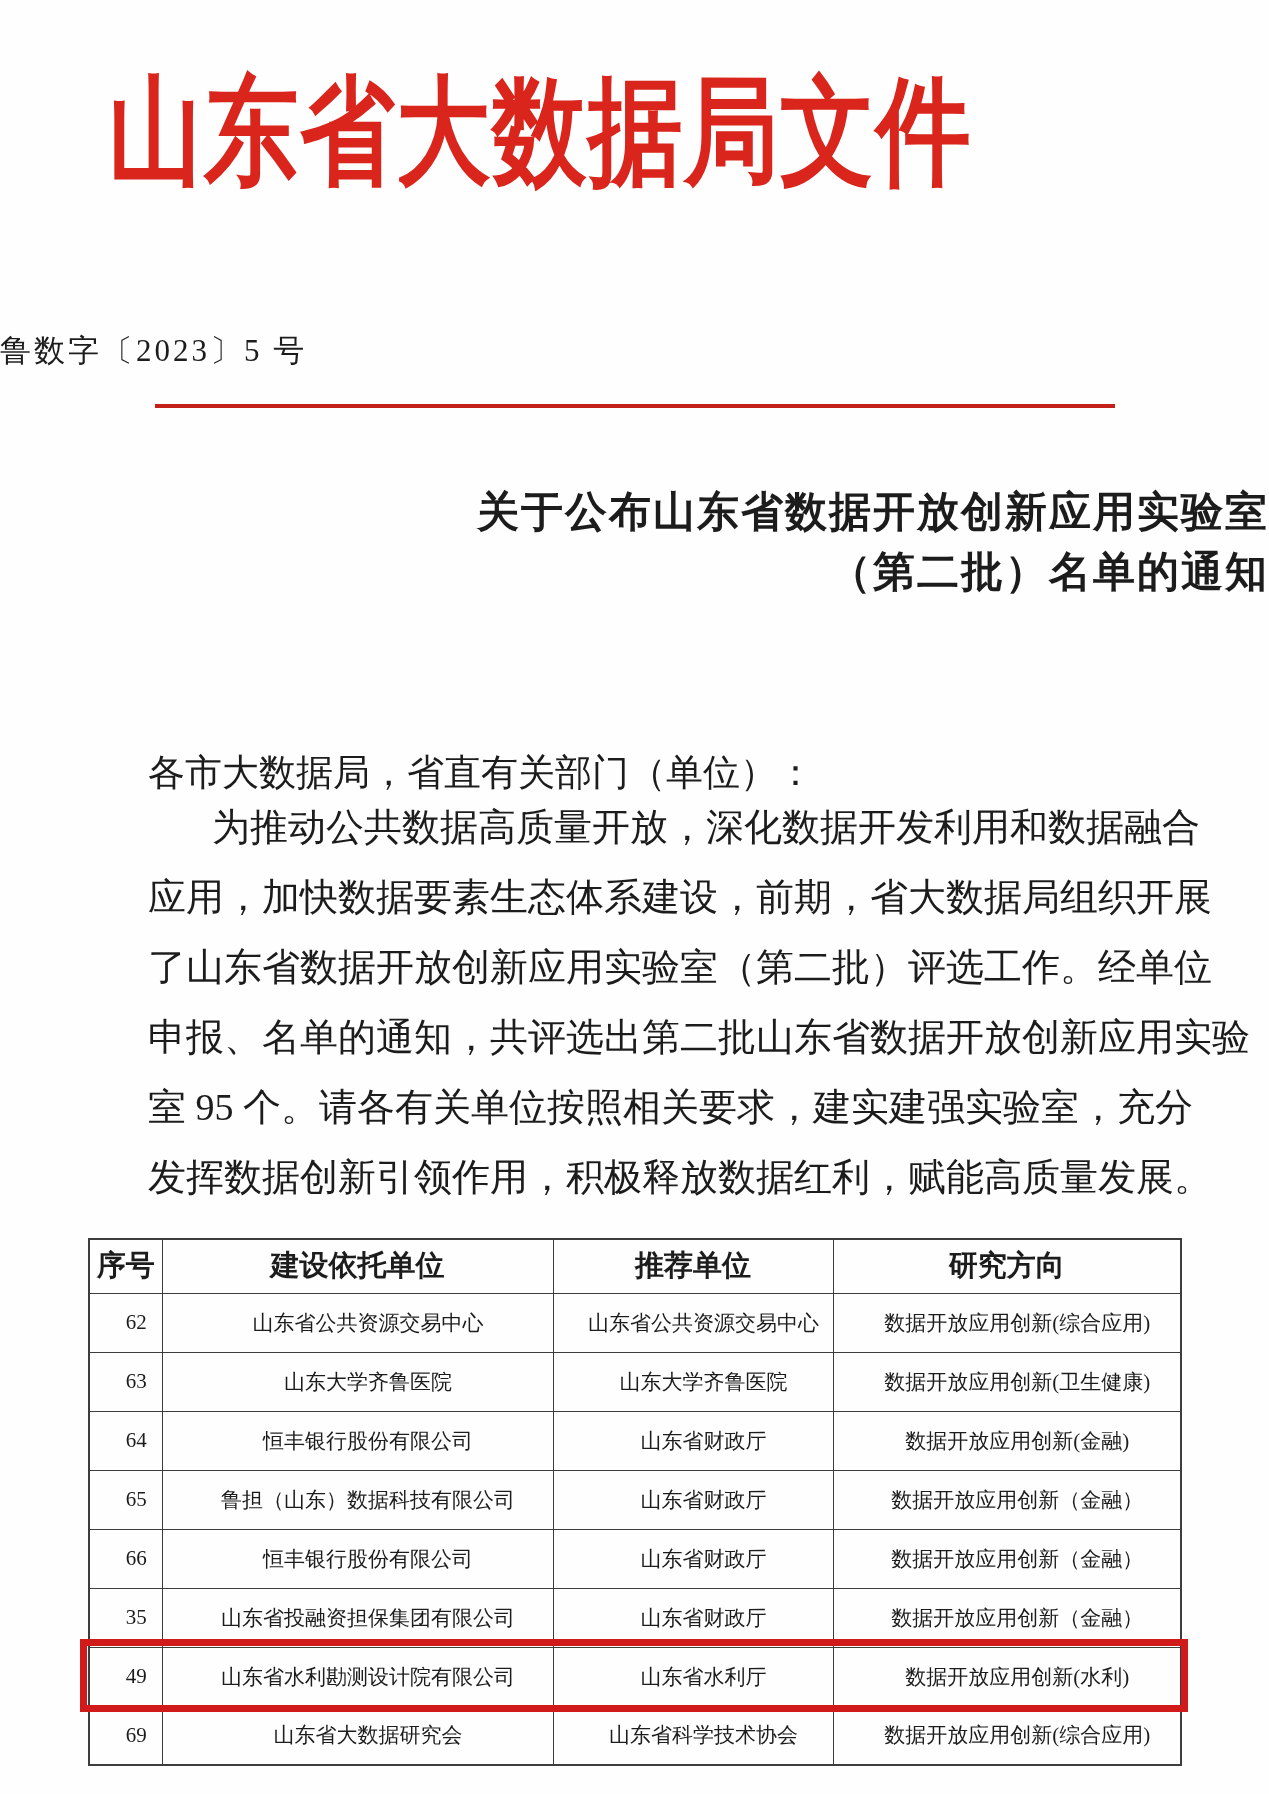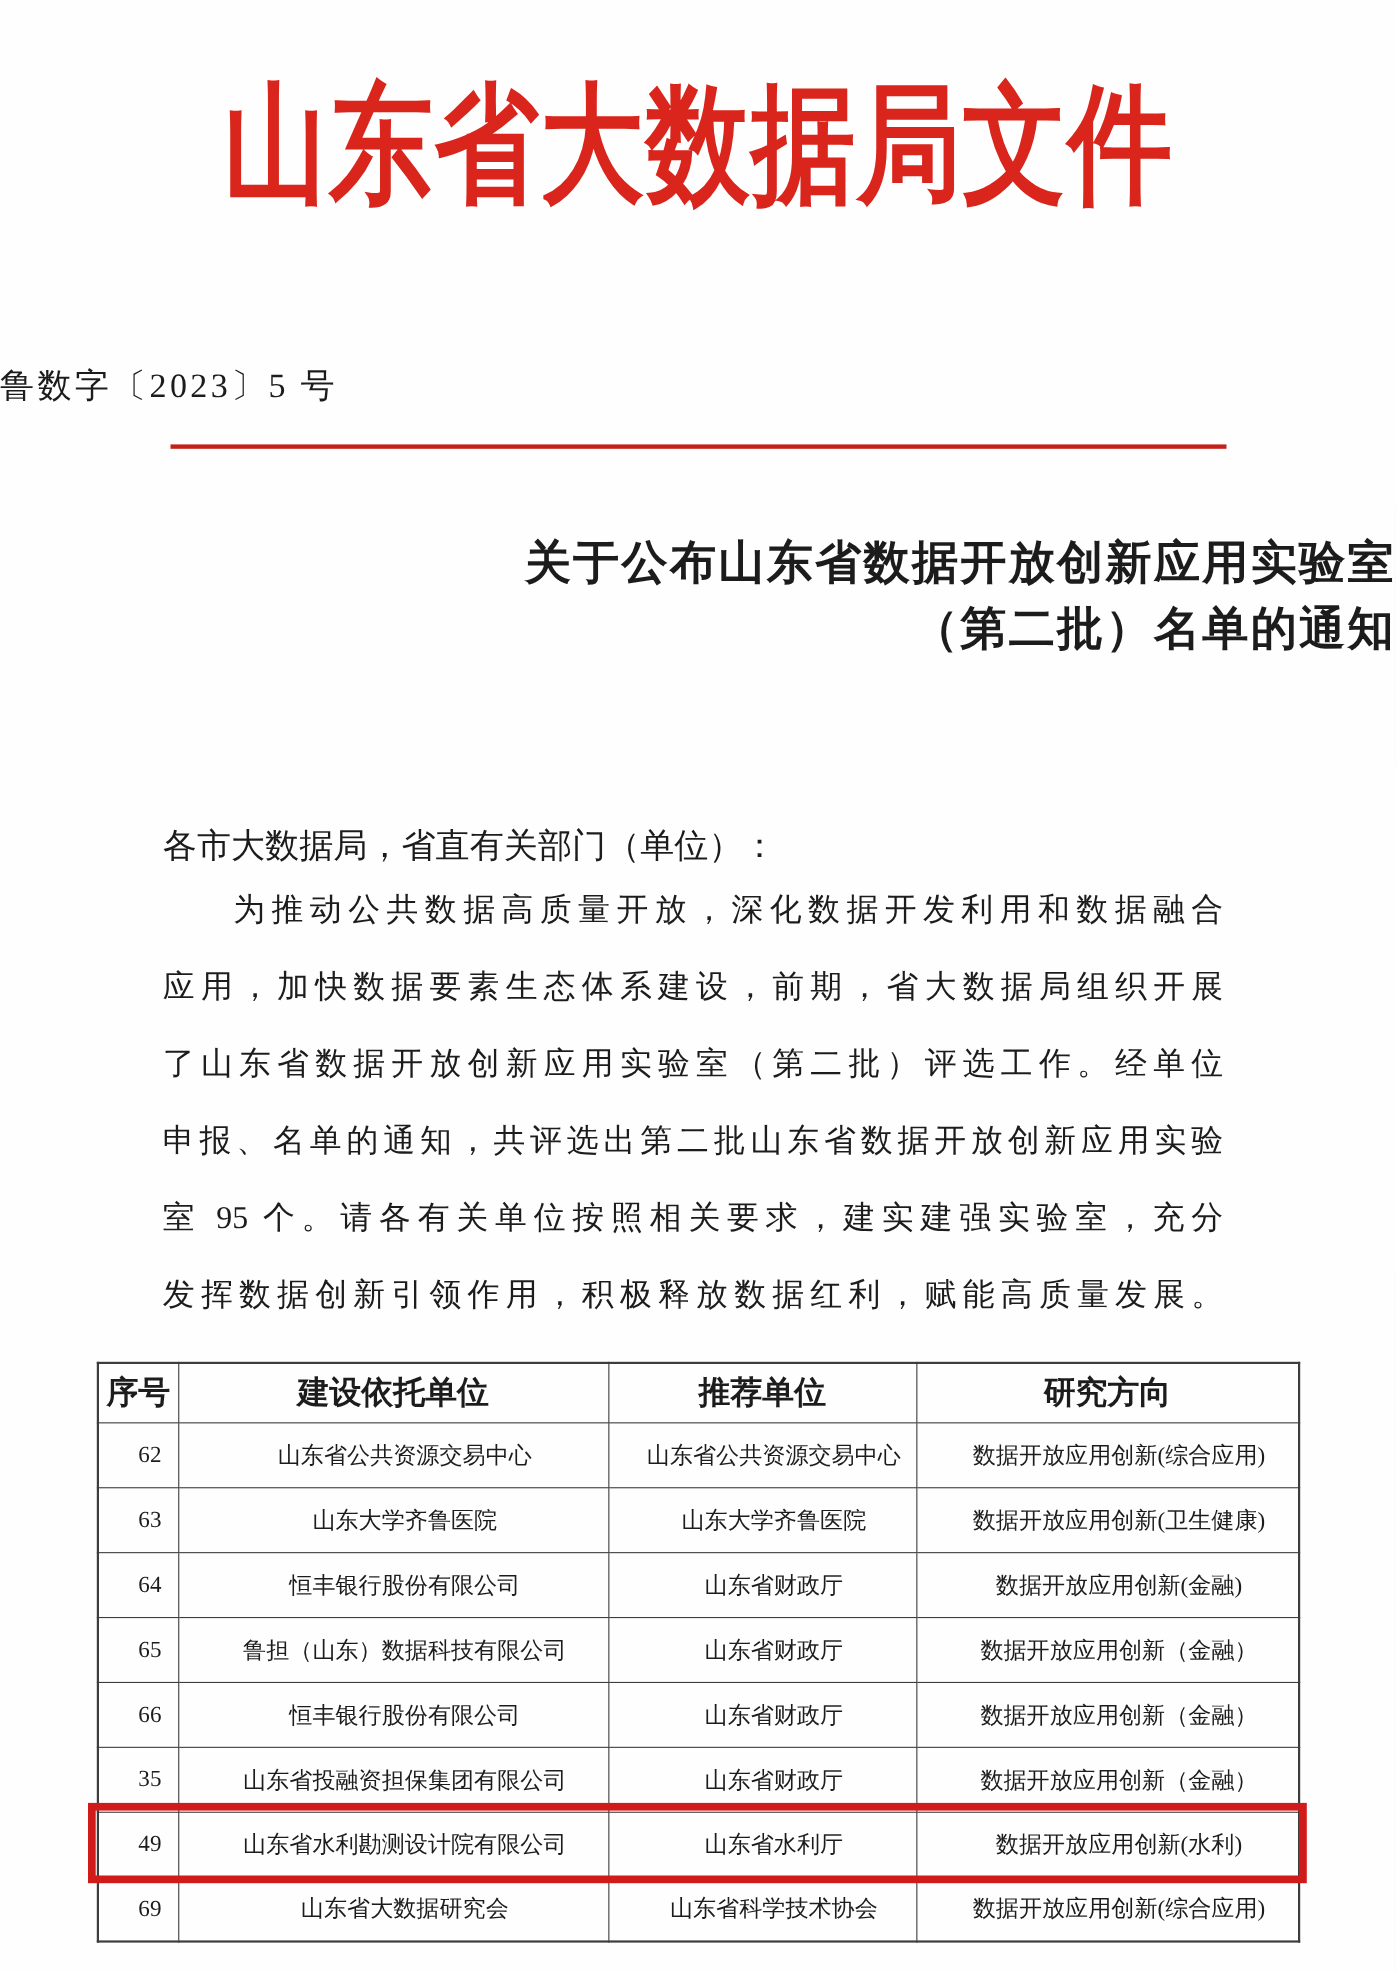--- a/index.html
+++ b/index.html
@@ -15,21 +15,21 @@
     width:1269px;height:1794px;
     margin:0 auto;
     background:#fefefe;
     overflow:hidden;
     font-family:"Liberation Serif","DejaVu Serif",serif;
     color:var(--text);
   }
   
   .banner{
     position:absolute;top:62px;left:0;right:0;
-    text-align:center;white-space:nowrap;
+    white-space:nowrap;
   }
   .banner .inner{
     display:inline-block;
     font-size:118px;font-weight:bold;
     color:var(--banner-red);
     letter-spacing:2px;
     transform:scaleX(0.80);
     transform-origin:center;
     line-height:1.2;
   }
@@ -48,26 +48,26 @@
   
   .notice-title{
     position:absolute;top:482px;left:0;right:0;
     text-align:right;
     font-size:42px;font-weight:bold;
     line-height:60px;letter-spacing:2px;
   }
   
   .salutation{
     position:absolute;top:748px;left:148px;
-    font-size:31px;
+    font-size:37px;
   }
   
   .body-text{
     position:absolute;top:792px;left:148px;width:964px;
-    font-size:29px;
+    font-size:38px;
   }
   .body-text .line{
     height:70px;line-height:70px;
     text-align:justify;
     text-align-last:justify;
     text-justify:inter-character;
     white-space:nowrap;
   }
   .body-text .line.indent{padding-left:64px;}
   

